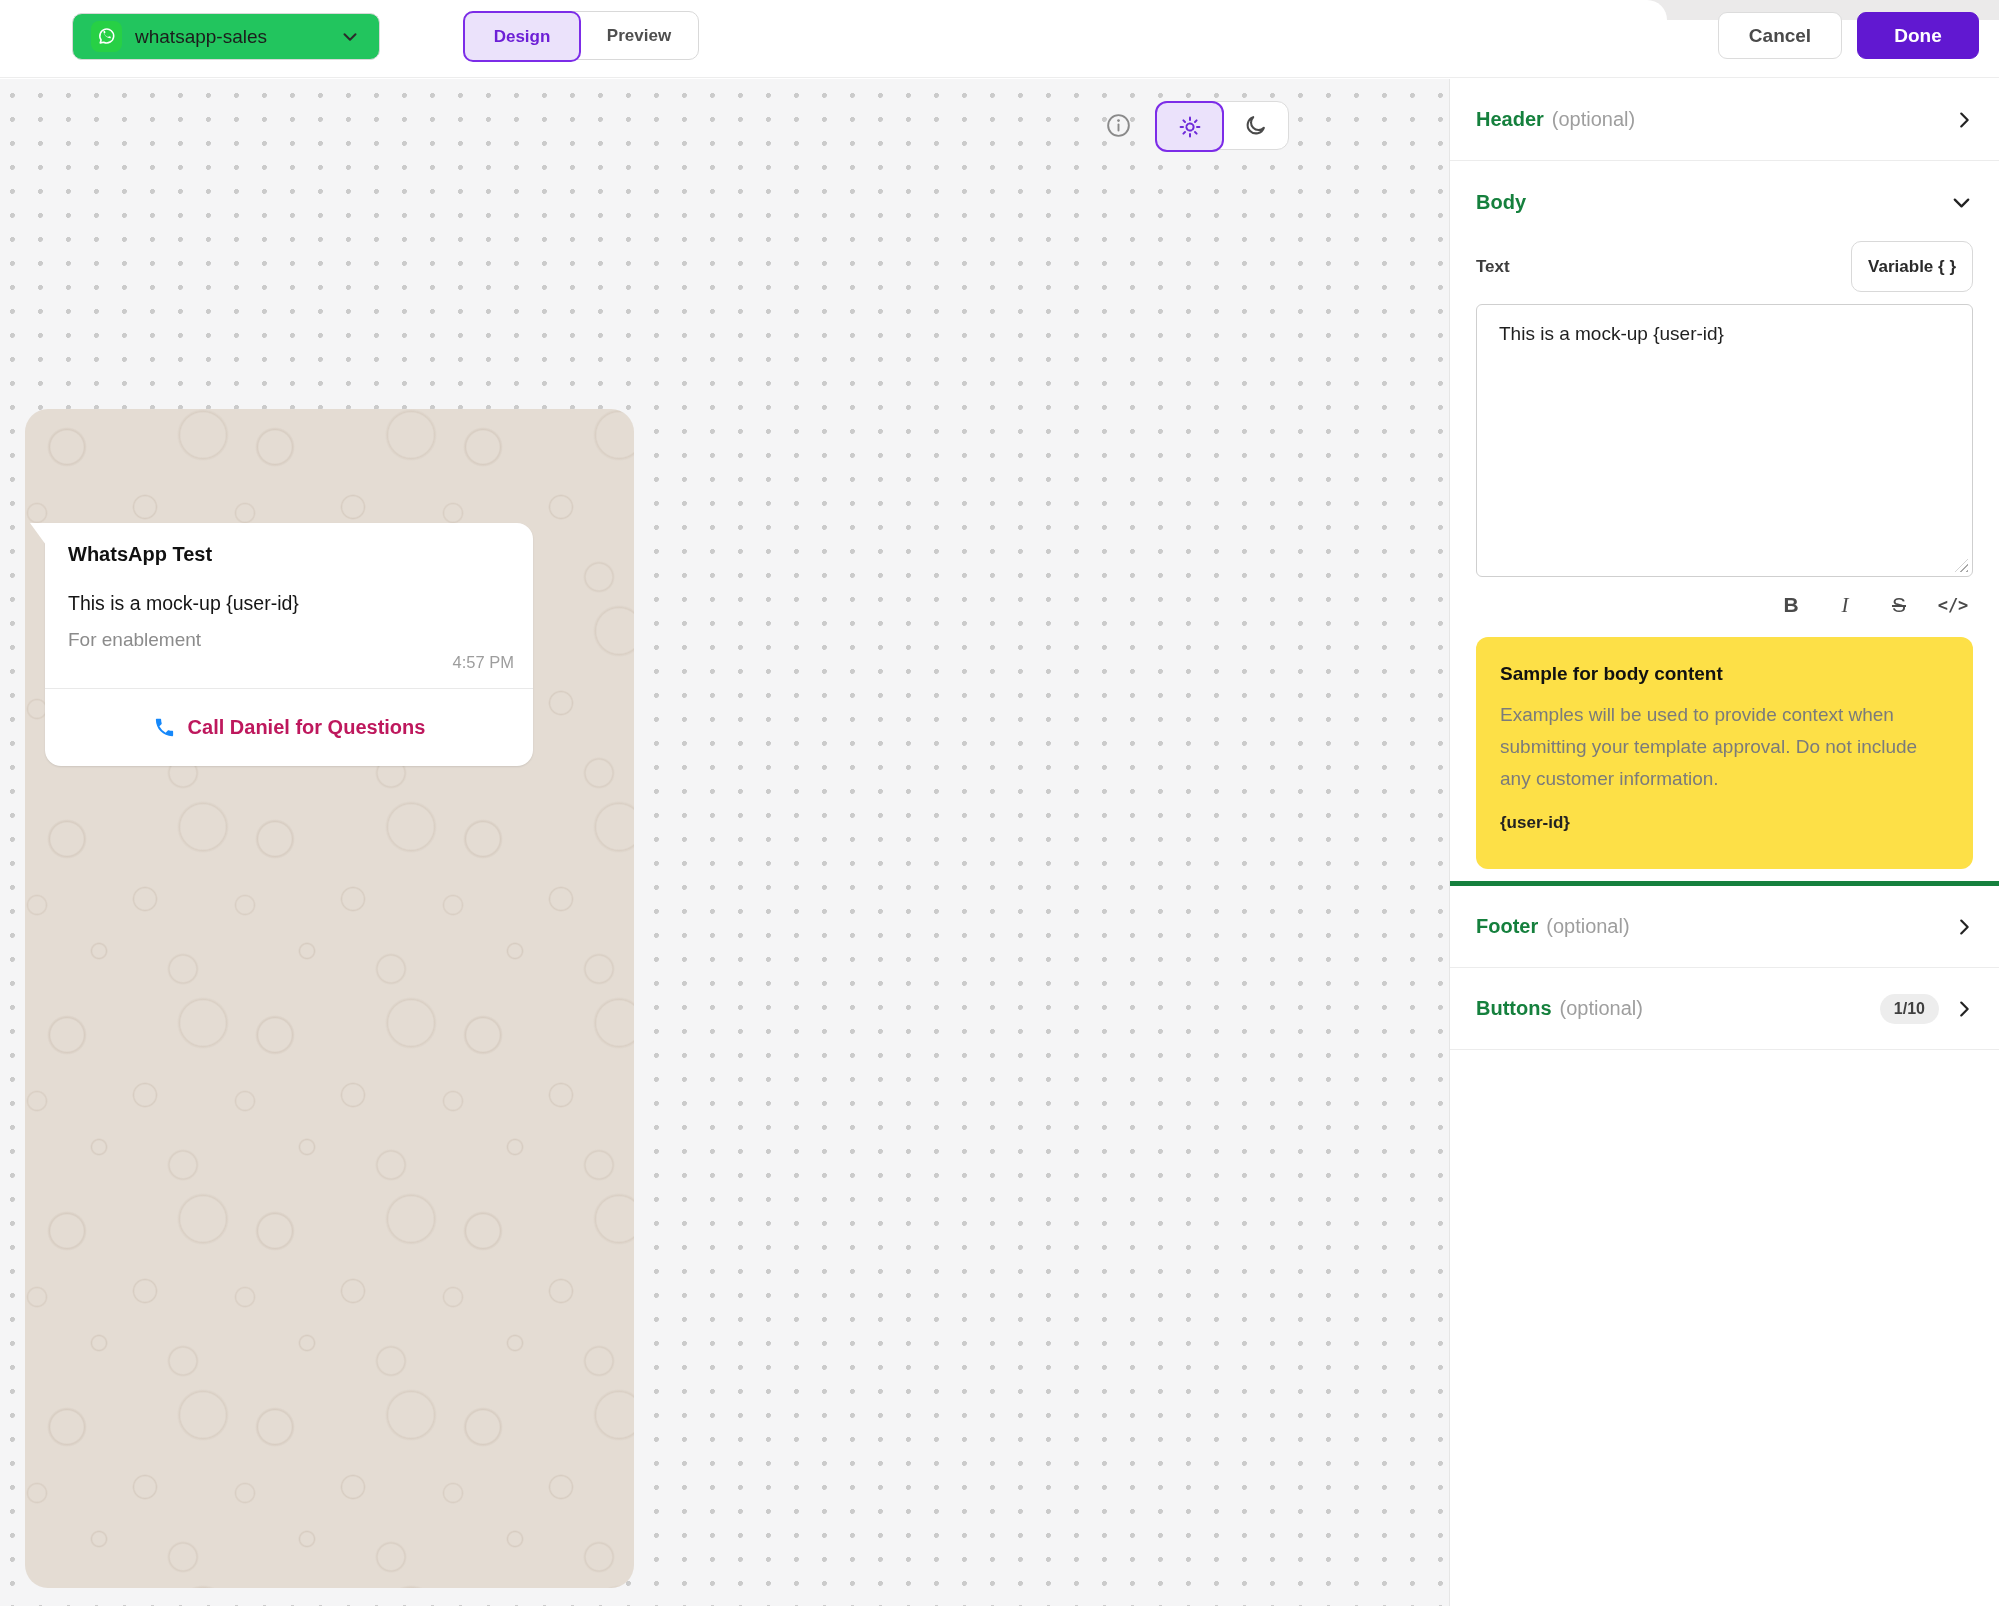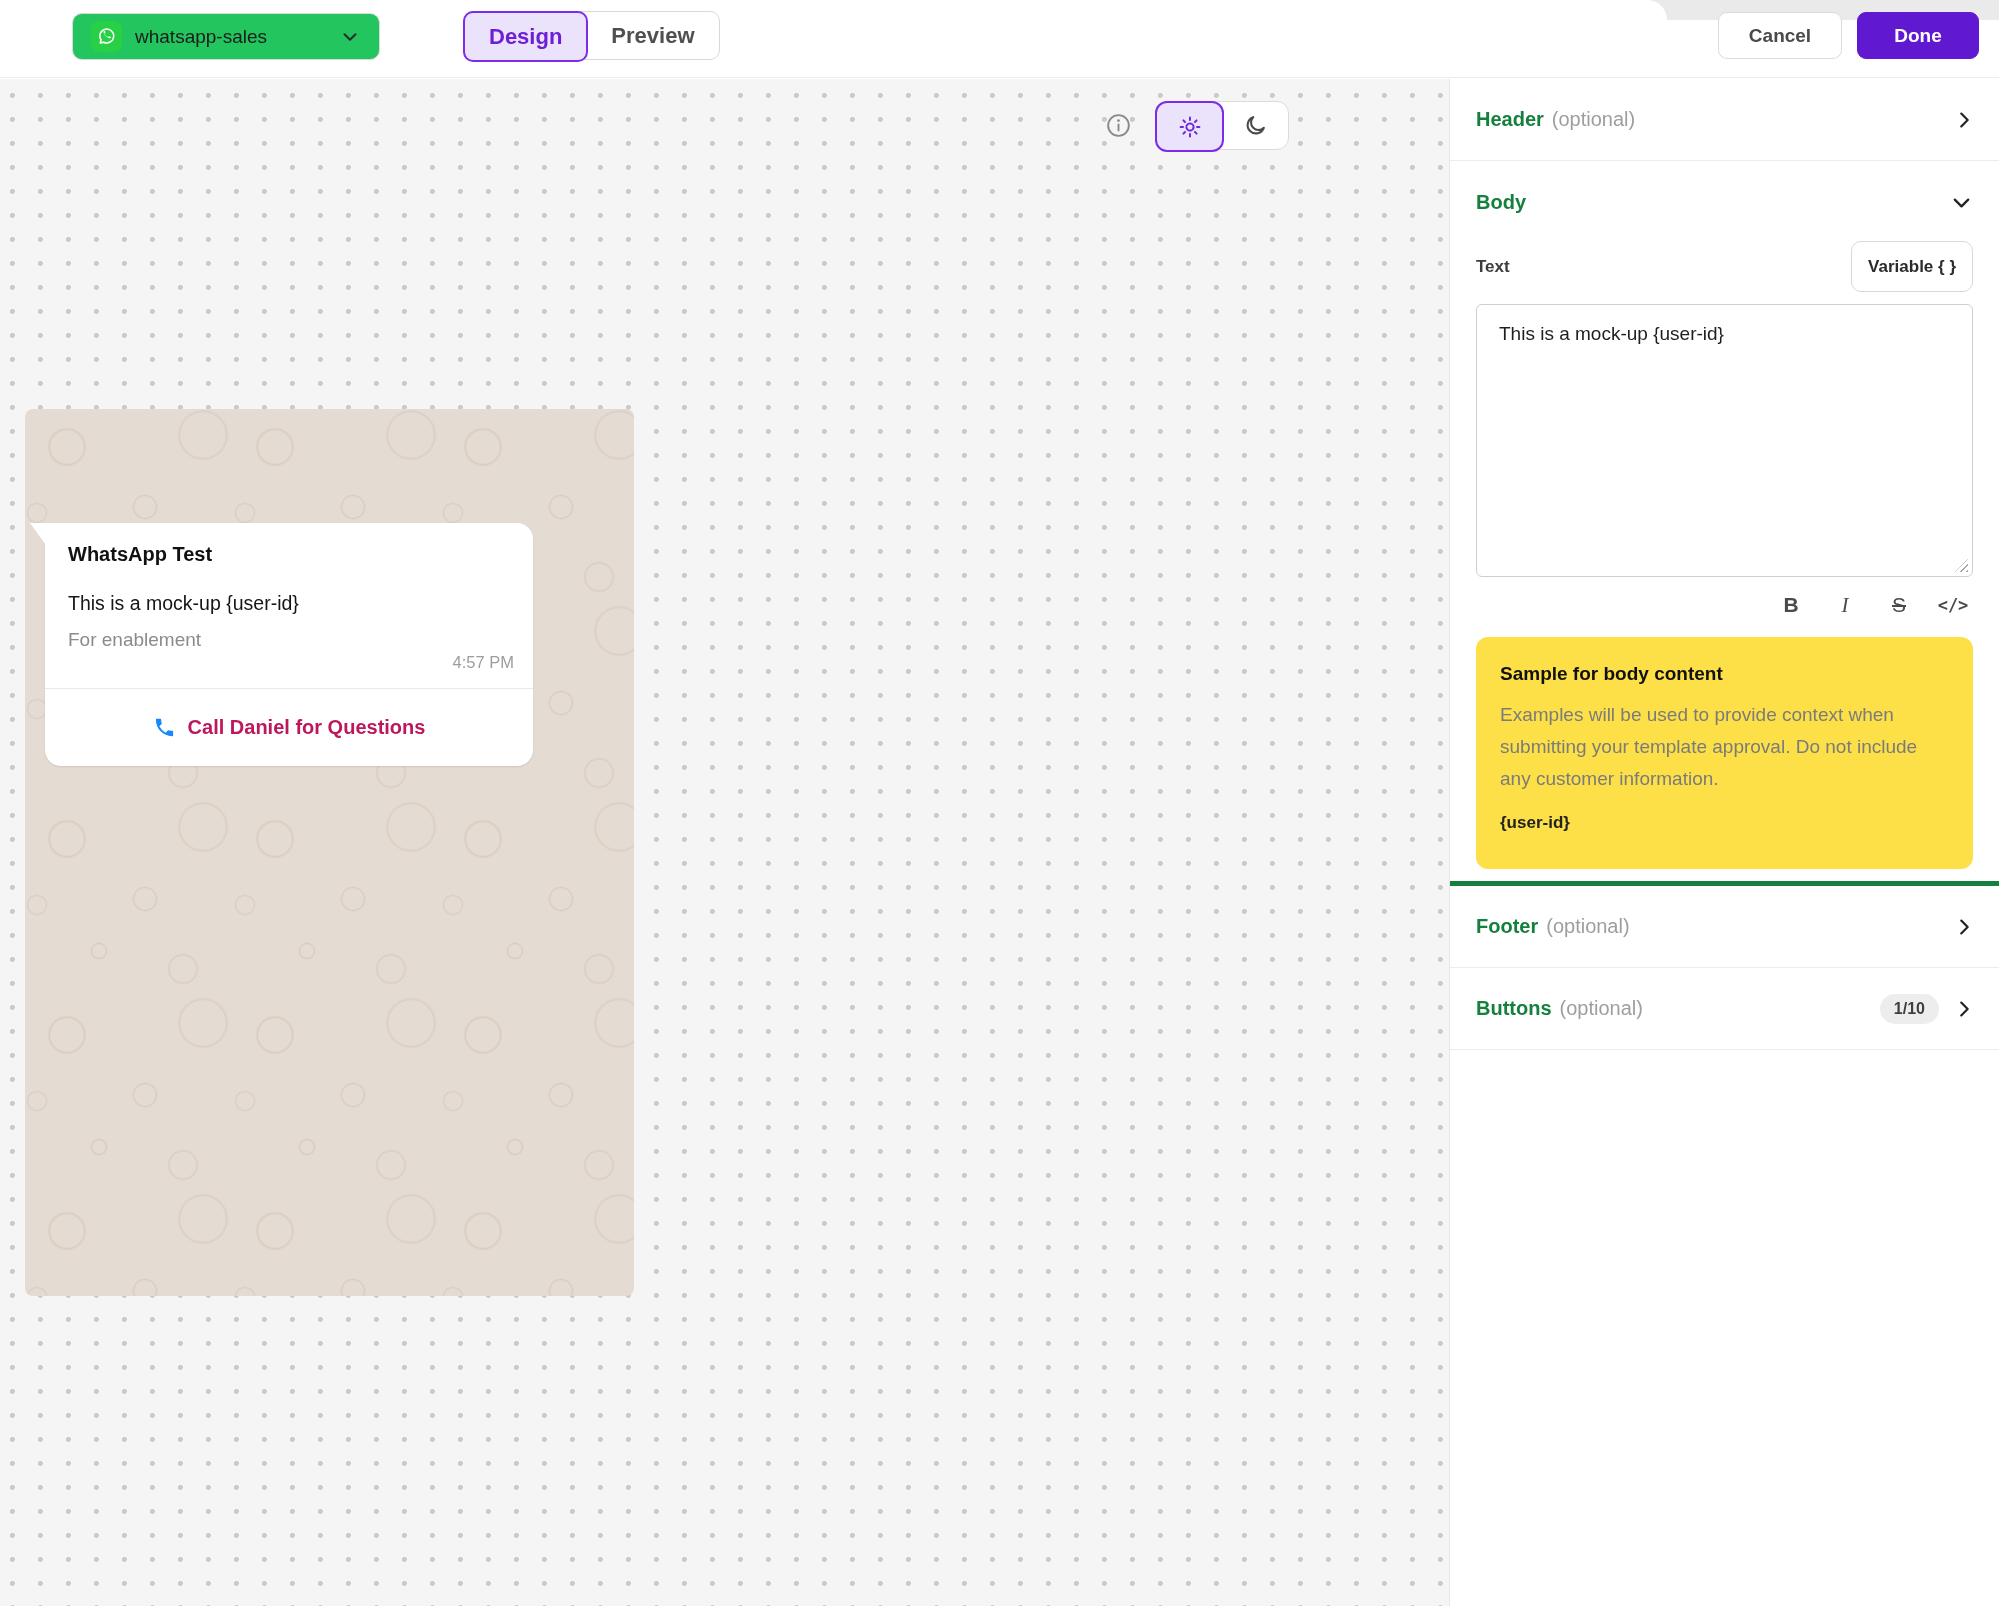--- a/index.html
+++ b/index.html
@@ -15,21 +15,21 @@
             background:#fff; border-top-right-radius:20px; }
   .tpl-dropdown { position:absolute; left:72px; top:13px; width:308px; height:47px;
             background:#22c55e; border:1px solid #d9d9d9; border-radius:10px;
             display:flex; align-items:center; padding:0 18px; gap:13px; cursor:pointer; }
   .wa-badge { width:31px; height:31px; border-radius:8px; background:#27d045;
             display:flex; align-items:center; justify-content:center; flex:none; }
   .tpl-name { font-size:19px; color:#1c1c1c; font-weight:500; flex:1; }
   .seg { position:absolute; left:463px; top:11px; height:49px; display:flex;
             background:#fff; border:1px solid #d9d9d9; border-radius:10px; overflow:visible; }
   .seg-item { min-width:118px; padding:0 24px; display:flex; align-items:center; justify-content:center;
-            font-size:22px; font-weight:600; color:#4f4f4f; cursor:pointer; border-radius:10px; }
+            font-size:17px; font-weight:600; color:#4f4f4f; cursor:pointer; border-radius:10px; }
   .seg-item.active { background:#ebe2fb; border:2px solid #7c2ce8; color:#6d1fd6;
             margin:-1px; height:51px; }
   .topbar-actions { position:absolute; right:20px; top:12px; display:flex; gap:15px;padding-left:15px; }
   .btn { height:47px; border-radius:9px; font-size:19px; font-weight:600;
             display:flex; align-items:center; justify-content:center; cursor:pointer; }
   .btn-cancel { width:124px; background:#fff; border:1px solid #dcdcdc; color:#4a4a4a; }
   .btn-done { width:122px; background:#6118d1; border:1px solid #6118d1; color:#fff; }
 
   
   .canvas { position:absolute; top:79px; left:0; width:1450px; height:1527px;
@@ -37,22 +37,22 @@
             background-image:radial-gradient(circle 2.4px at 2.4px 2.4px, #cbcbcb 98%, transparent);
             background-size:28px 24px; background-position:10px 14px; }
   .canvas-tools { position:absolute; top:22px; right:160px; display:flex; align-items:center; gap:22px; }
   .info-btn { width:30px; height:30px; display:flex; align-items:center; justify-content:center; cursor:pointer; }
   .theme-toggle { display:flex; width:134px; height:49px; background:#fff;
             border:1px solid #dcdcdc; border-radius:12px; }
   .theme-seg { flex:1; display:flex; align-items:center; justify-content:center; cursor:pointer; border-radius:12px; }
   .theme-seg.active { background:#ebe2fb; border:2px solid #7c2ce8; margin:-1px; height:51px; }
 
   
-  .phone { position:absolute; left:25px; top:330px; width:609px; height:887px;
-            border-radius:8px; overflow:hidden; background-color:#e4dcd3;
+  .phone { position:absolute; left:25px; top:330px; width:609px; height:1179px;
+            border-radius:23px; overflow:hidden; background-color:#e4dcd3;
             background-image:
               radial-gradient(circle 20px at 42px 38px,  transparent 16px, rgba(130,100,75,.12) 17.5px, transparent 20px),
               radial-gradient(circle 13px at 120px 98px, transparent 10px, rgba(130,100,75,.12) 11.5px, transparent 13px),
               radial-gradient(circle 26px at 178px 26px, transparent 22px, rgba(130,100,75,.10) 23.5px, transparent 26px),
               radial-gradient(circle 9px  at 74px 150px, transparent 6px,  rgba(130,100,75,.13) 7.5px,  transparent 9px),
               radial-gradient(circle 16px at 158px 168px,transparent 12.5px, rgba(130,100,75,.11) 14px, transparent 16px),
               radial-gradient(circle 11px at 12px 104px, transparent 8px,  rgba(130,100,75,.11) 9.5px, transparent 11px);
             background-size:208px 196px; }
   .bubble { position:absolute; left:20px; top:114px; width:488px; height:243px;
             background:#fff; border-radius:16px; border-top-left-radius:0;

